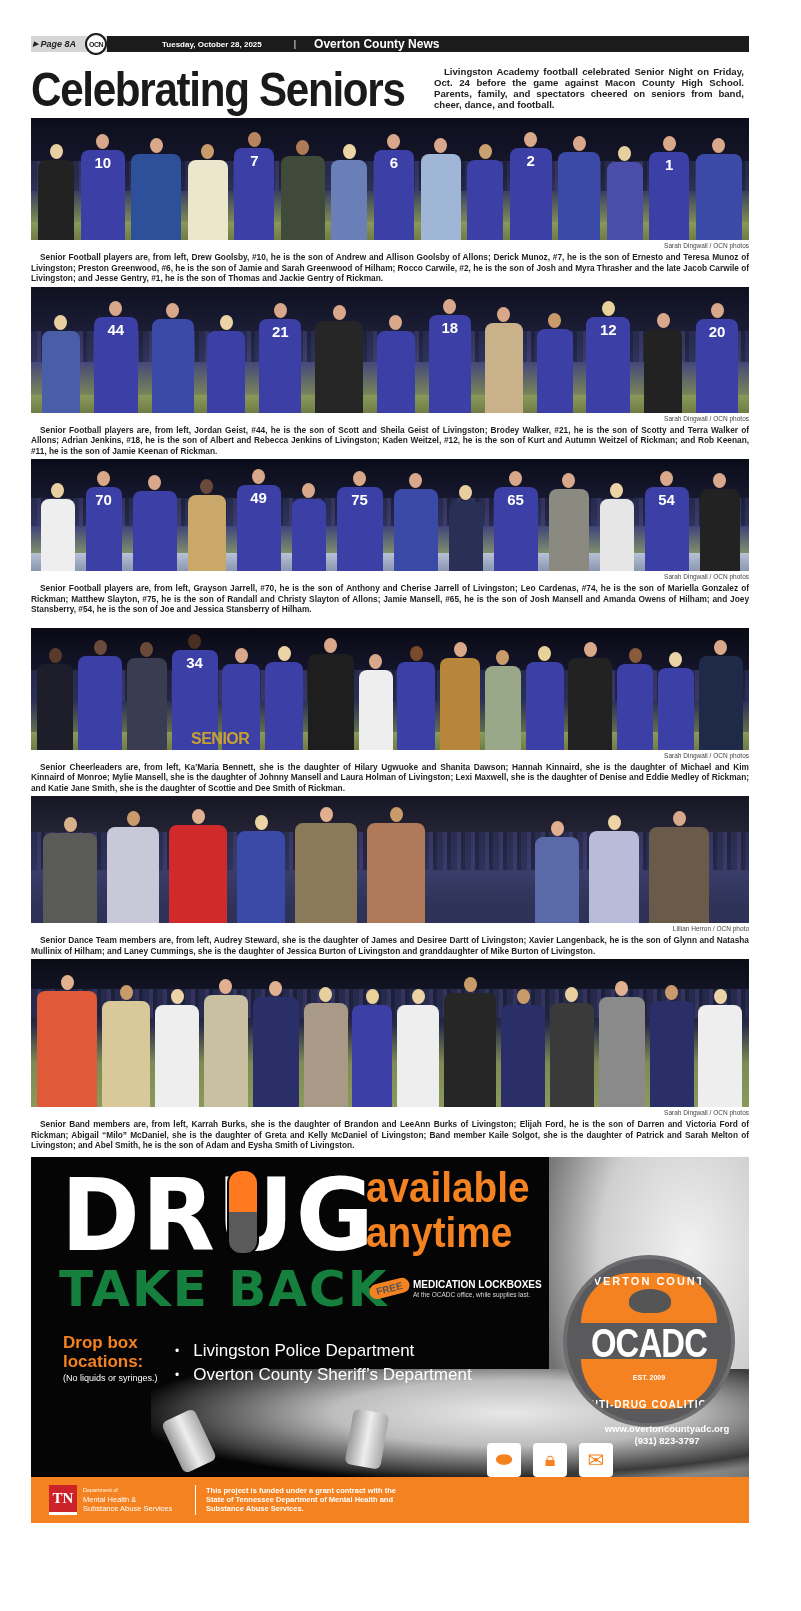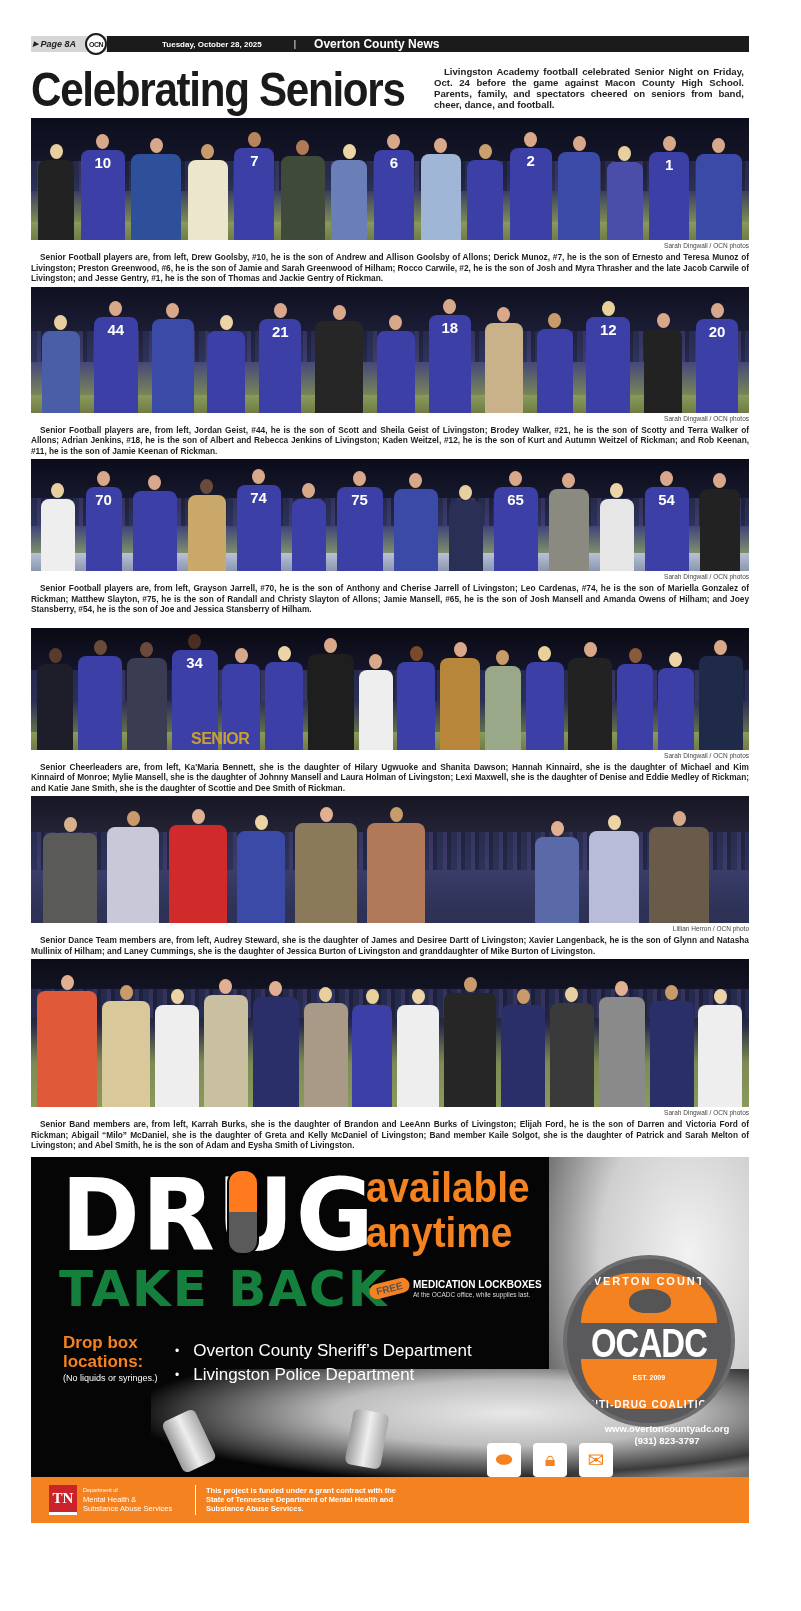--- a/index.html
+++ b/index.html
@@ -237,21 +237,21 @@
       <div class="person">
           <div class="headp"></div>
           <div class="bod" style="width:44px;height:80px;background:#3b3fa6"></div>
         </div>
       <div class="person">
           <div class="headp" style="background:#6a4a3a"></div>
           <div class="bod" style="width:38px;height:76px;background:#c9a86a"></div>
         </div>
       <div class="person">
           <div class="headp"></div>
-          <div class="bod" style="width:44px;height:86px;background:#3b3fa6">74</div>
+          <div class="bod" style="width:44px;height:86px;background:#3b3fa6">49</div>
         </div>
       <div class="person">
           <div class="headp"></div>
           <div class="bod" style="width:34px;height:72px;background:#3b3fa6"></div>
         </div>
       <div class="person">
           <div class="headp"></div>
           <div class="bod" style="width:46px;height:84px;background:#3b3fa6">75</div>
         </div>
       <div class="person">
@@ -486,22 +486,22 @@
     <div class="free">FREE</div>
     <div class="lockbox">MEDICATION LOCKBOXES</div>
     <div class="lockbox-sub">At the OCADC office, while supplies last.</div>
 
     <div class="dropbox">
       <div>Drop box</div>
       <div>locations:</div>
     </div>
     <div class="dropbox-sub">(No liquids or syringes.)</div>
     <ul class="locs">
+      <li>Livingston Police Department</li>
       <li>Overton County Sheriff’s Department</li>
-      <li>Livingston Police Department</li>
     </ul>
 
     <div class="seal">
       <div class="top"></div>
       <div class="bot"></div>
       <div class="tree"></div>
       <div class="arc-top">OVERTON COUNTY</div>
       <div class="name">OCADC</div>
       <div class="est">EST.   2009</div>
       <div class="arc-bot">ANTI-DRUG COALITION</div>

